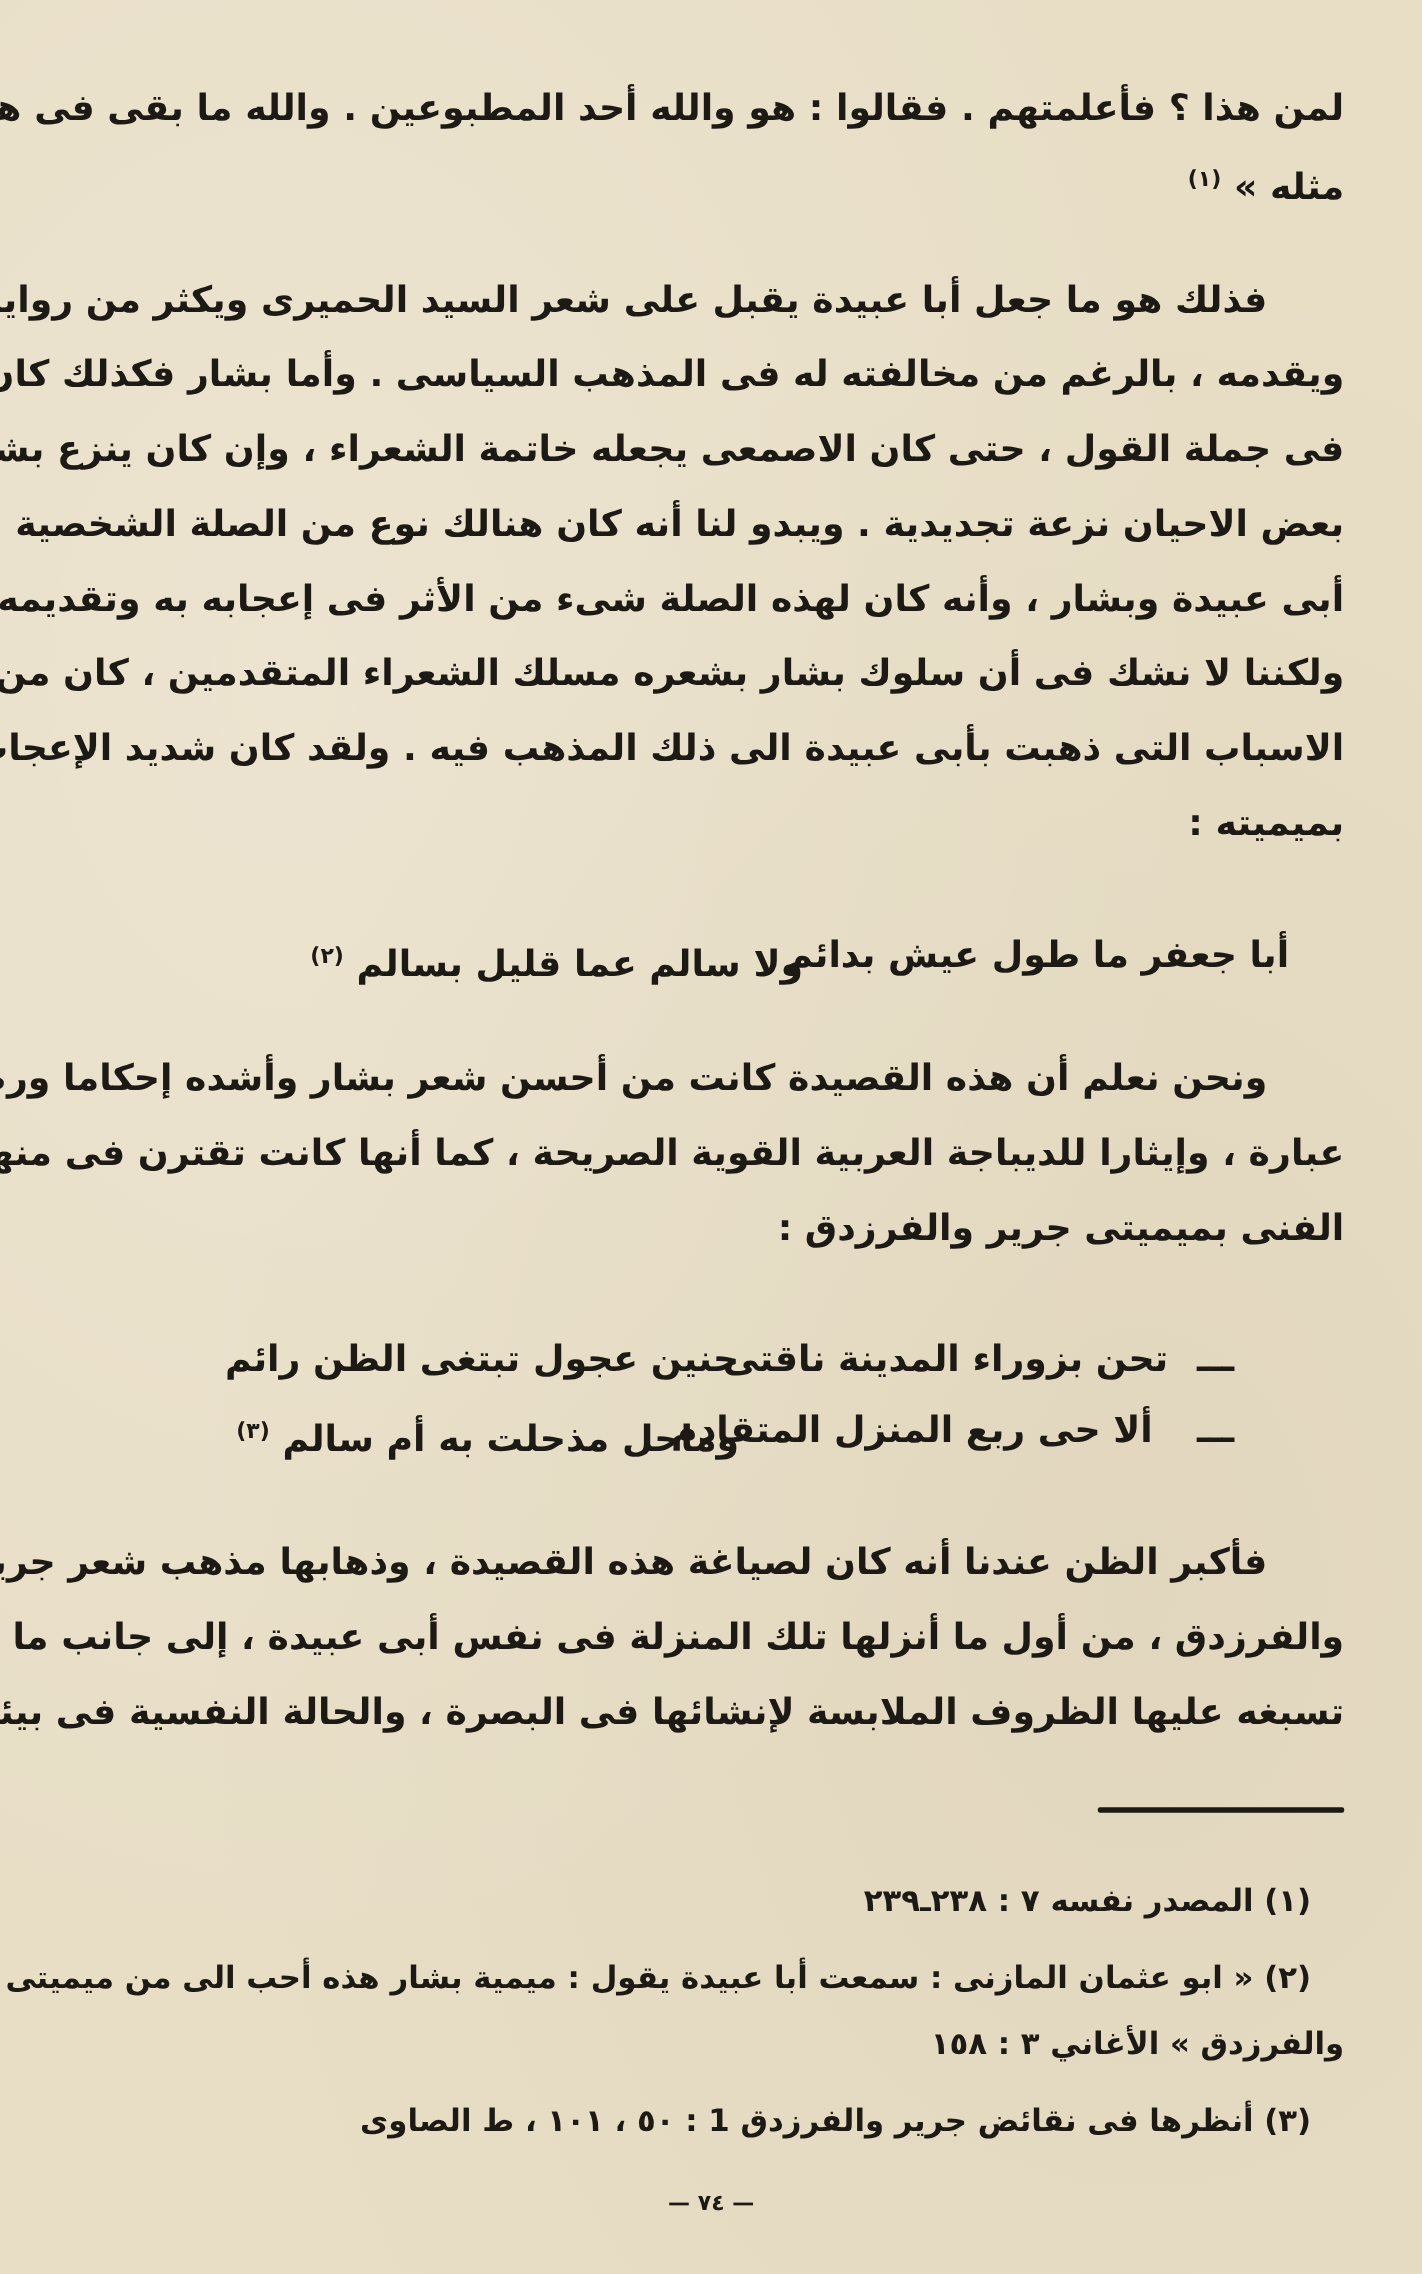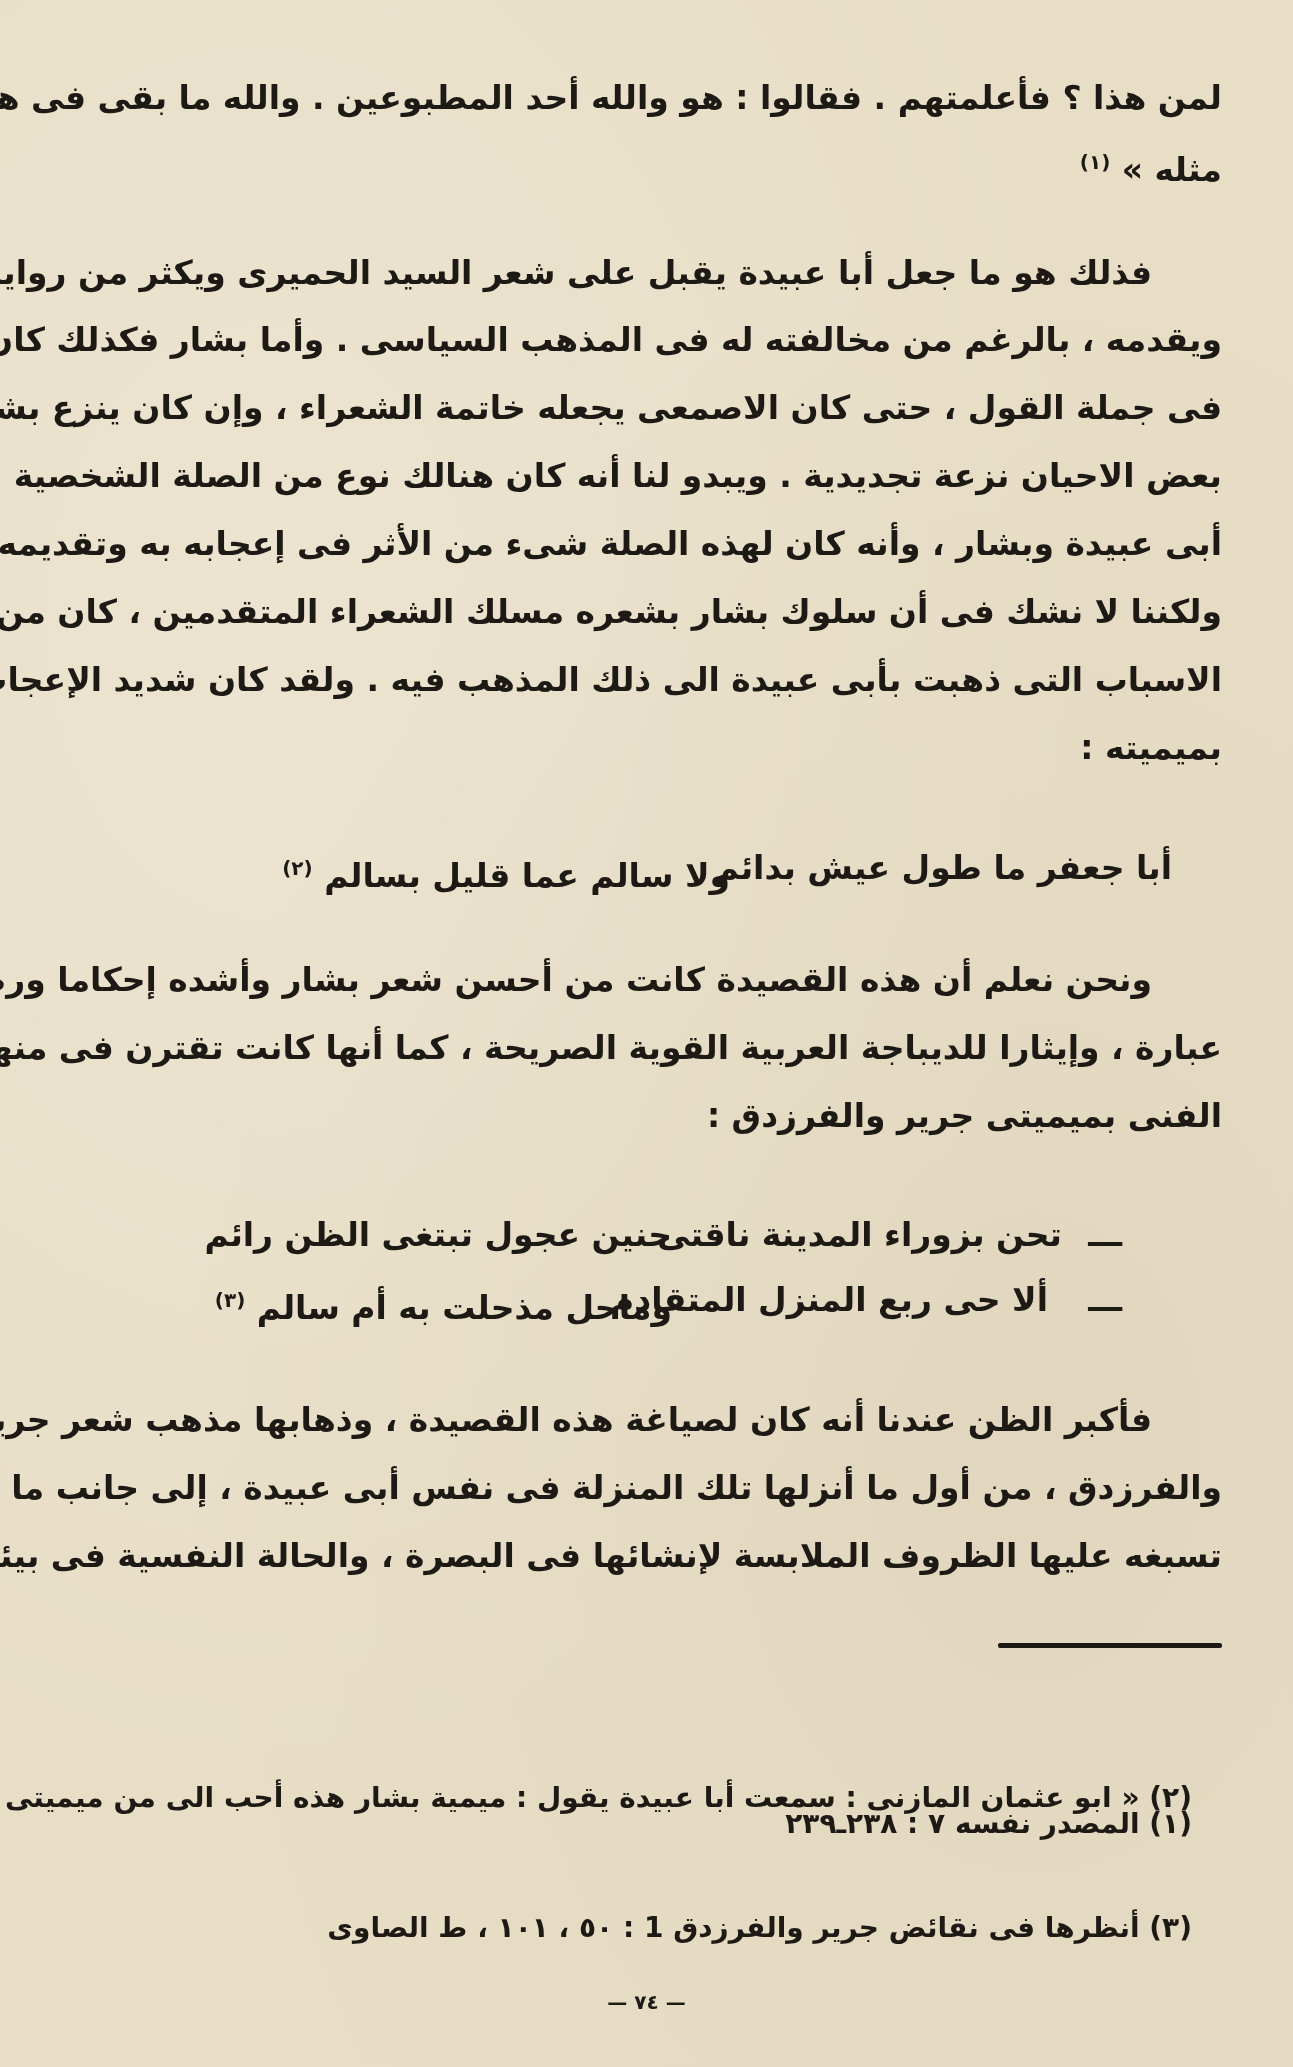--- a/index.html
+++ b/index.html
@@ -123,29 +123,30 @@
     <span>وماحل مذحلت به أم سالم</span>
     <span class="sup">(٣)</span>
   </div>
 
   <div class="line indent" style="top:1400px;">فأكبر الظن عندنا أنه كان لصياغة هذه القصيدة ، وذهابها مذهب شعر جرير</div>
   <div class="line" style="top:1468px;">والفرزدق ، من أول ما أنزلها تلك المنزلة فى نفس أبى عبيدة ، إلى جانب ما كانت</div>
   <div class="line" style="top:1536px;">تسبغه عليها الظروف الملابسة لإنشائها فى البصرة ، والحالة النفسية فى بيئاتها المختلفة</div>
 
   <div class="divider"></div>
 
-  <div class="fn" style="top:1806px; right:30px;">
+  <div class="fn" style="top:1710px; right:30px;">
     <span>(١)</span>
     <span>المصدر نفسه ٧ : ٢٣٨ـ٢٣٩</span>
   </div>
 
   <div class="fn" style="top:1780px; right:30px; left:0; text-align:justify; text-align-last:justify;">
     <span>(٢)</span>
     <span>« ابو عثمان المازنى : سمعت أبا عبيدة يقول : ميمية بشار هذه أحب الى من ميميتى جرير</span>
   </div>
+  <div class="fn" style="top:1840px; right:0;">والفرزدق » الأغاني ٣ : ١٥٨</div>
 
   <div class="fn" style="top:1910px; right:30px;">
     <span>(٣)</span>
     <span>أنظرها فى نقائض جرير والفرزدق 1 : ٥٠ ، ١٠١ ، ط الصاوى</span>
   </div>
 
   <div class="pagenum">— ٧٤ —</div>
 </div>
 
 </body></html>

